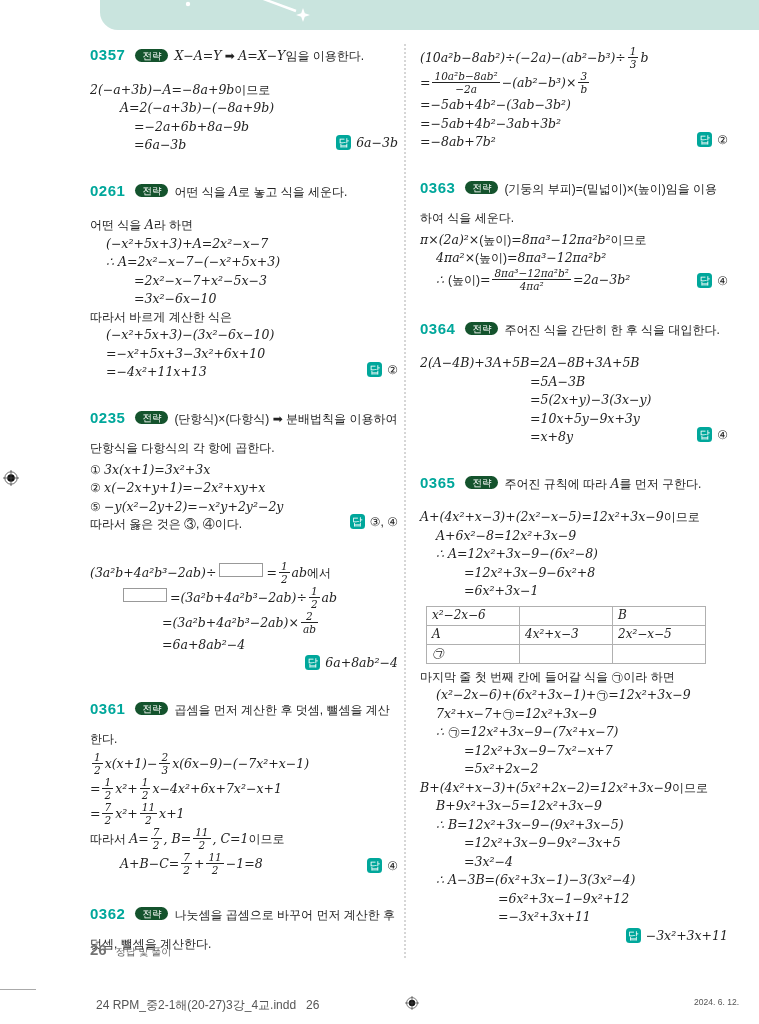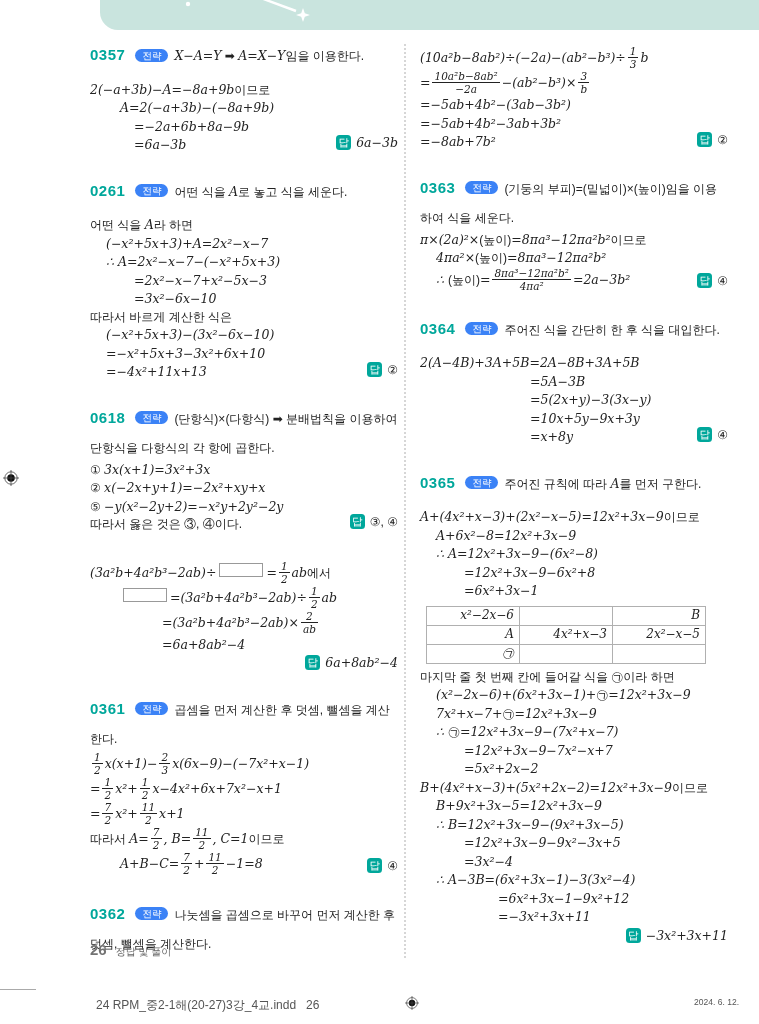--- a/index.html
+++ b/index.html
@@ -13,38 +13,38 @@
   .banner svg{position:absolute;left:0;top:0;overflow:visible}
   
   .divider{position:absolute;left:404px;top:44px;height:914px;border-left:2px dotted #d6d6d6}
   
   .col{position:absolute;top:46px;width:308px;font-size:12.5px;line-height:17.5px}
   .col.left{left:90px}
   .col.right{left:420px}
   .prob{margin-bottom:27px}
   .strat{margin-bottom:3px}
   .pnum{color:#00a79b;font-weight:bold;font-size:15px;letter-spacing:.5px;margin-right:2px}
-  .sbdg{display:inline-block;background:#3b82f6;color:#fff;font-size:9.5px;line-height:13px;padding:0 7px;border-radius:8px;margin:0 6px 16px 8px;vertical-align:1.5px}
+  .sbdg{display:inline-block;background:#14532d;color:#fff;font-size:9.5px;line-height:13px;padding:0 7px;border-radius:8px;margin:0 6px 16px 8px;vertical-align:1.5px}
   .ln{position:relative;min-height:17.5px}
   .m{font-family:"DejaVu Serif",serif;font-style:italic;font-size:12.5px}
   .k{font-size:12px}
   .fr{display:inline-flex;flex-direction:column;text-align:center;vertical-align:middle;font-size:10.5px;line-height:1.15;margin:0 2px;position:relative;top:-1px;font-family:"DejaVu Serif",serif;font-style:italic}
   .fr .fn{border-bottom:1px solid #222;padding:0 2px;display:block}
   .fr .fd{padding:0 2px;display:block}
   .bx{display:inline-block;height:12px;border:1px solid #999;vertical-align:-1px;margin:0 3px;background:#fff}
   .bx.s{width:15px}
   .bx.l{width:42px}
   .i0{padding-left:0}.i1{padding-left:16px}.i2{padding-left:30px}.i3{padding-left:44px}
   .i4{padding-left:110px}.i5{padding-left:72px}.i6{padding-left:78px}
   .ansline{position:absolute;right:0;bottom:2px;white-space:nowrap}
   .ln.own{text-align:right}
   .ansbox{white-space:nowrap}
   .abdg{display:inline-block;width:15px;height:15px;background:#00a79b;color:#fff;font-size:10.5px;line-height:15px;text-align:center;border-radius:3.5px;margin-right:5px;vertical-align:1px;font-style:normal;font-family:"Liberation Sans",sans-serif}
   table.t365{border-collapse:collapse;margin:5px 0 5px 6px}
-  table.t365 td{border:1px solid #b0b0b0;min-width:82px;height:18px;text-align:right;font-family:"DejaVu Serif",serif;font-style:italic;font-size:12px;padding:0 5px}
+  table.t365 td{border:1px solid #b0b0b0;min-width:82px;height:18px;text-align:left;font-family:"DejaVu Serif",serif;font-style:italic;font-size:12px;padding:0 5px}
   
   .pglabel{position:absolute;left:90px;top:941px}
   .pgnum{font-size:15px;font-weight:bold;color:#737373;margin-right:9px}
   .pgtxt{font-size:10px;color:#666}
   .crop{position:absolute;left:0;top:989px;width:36px;border-top:1px solid #aaa}
   .fl{position:absolute;left:96px;top:997px;font-size:12px;color:#555;white-space:pre}
   .fr2{position:absolute;right:20px;top:997px;font-size:8.5px;color:#555}
   .regmark{position:absolute}
 </style>
 </head>
@@ -81,21 +81,21 @@
       <div class="ln i1"><span class="m">(−x²+5x+3)+A=2x²−x−7</span></div>
       <div class="ln i1"><span class="m">∴ A=2x²−x−7−(−x²+5x+3)</span></div>
       <div class="ln i3"><span class="m">=2x²−x−7+x²−5x−3</span></div>
       <div class="ln i3"><span class="m">=3x²−6x−10</span></div>
       <div class="ln i0"><span class="k">따라서 바르게 계산한 식은</span></div>
       <div class="ln i1"><span class="m">(−x²+5x+3)−(3x²−6x−10)</span></div>
       <div class="ln i1"><span class="m">=−x²+5x+3−3x²+6x+10</span></div>
       <div class="ln i1"><span class="m">=−4x²+11x+13</span><span class="ansline"><span class="abdg">답</span><span class="k">②</span></span></div>
     </div>
     <div class="prob">
-      <div class="strat"><span class="pnum">0618</span><span class="sbdg">전략</span><span class="k">(단항식)×(다항식) ➡ 분배법칙을 이용하여 단항식을 다항식의 각 항에 곱한다.</span></div>
+      <div class="strat"><span class="pnum">0235</span><span class="sbdg">전략</span><span class="k">(단항식)×(다항식) ➡ 분배법칙을 이용하여 단항식을 다항식의 각 항에 곱한다.</span></div>
       <div class="ln i0"><span class="k">① </span><span class="m">3x(x+1)=3x²+3x</span></div>
       <div class="ln i0"><span class="k">② </span><span class="m">x(−2x+y+1)=−2x²+xy+x</span></div>
       <div class="ln i0"><span class="k">⑤ </span><span class="m">−y(x²−2y+2)=−x²y+2y²−2y</span></div>
       <div class="ln i0"><span class="k">따라서 옳은 것은 ③, ④이다.</span><span class="ansline"><span class="abdg">답</span><span class="k">③, ④</span></span></div>
     </div>
     <div class="prob">
       <div class="ln i0"><span class="m">(3a²b+4a²b³−2ab)÷</span><span class="bx l"></span><span class="m">=</span><span class="fr">
           <span class="fn">1</span>
           <span class="fd">2</span>
         </span><span class="m">ab</span><span class="k">에서</span></div>

